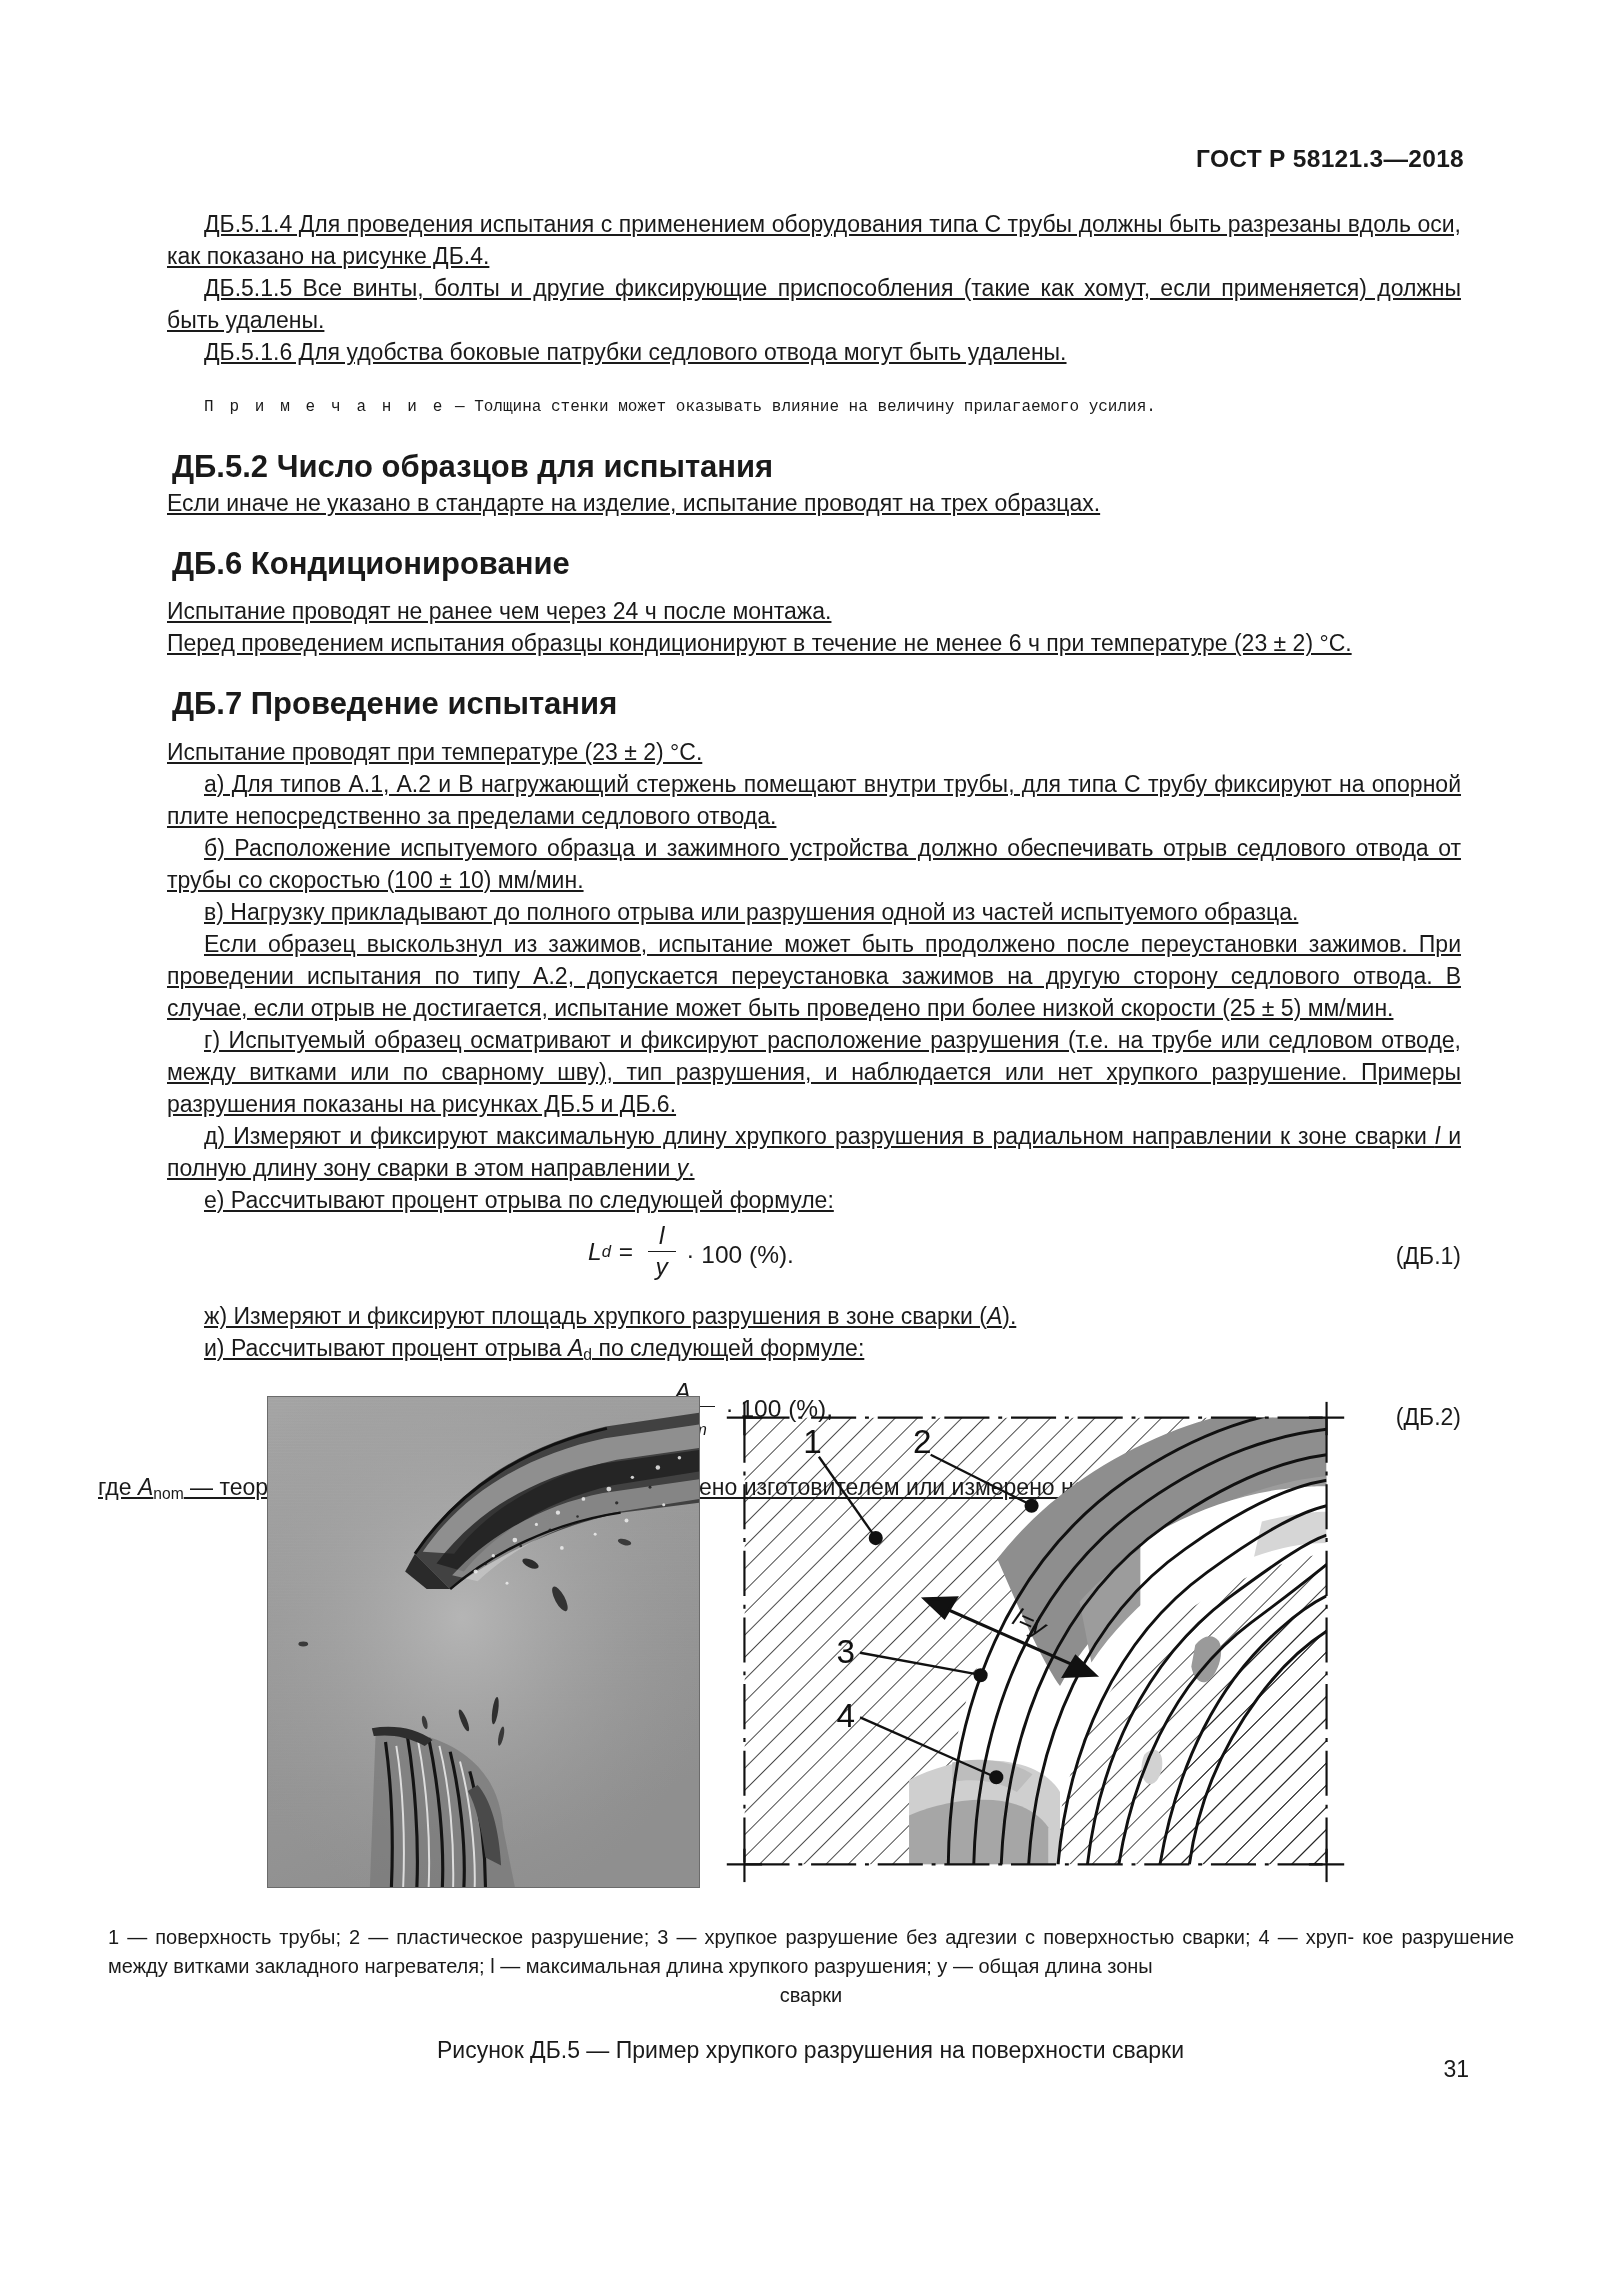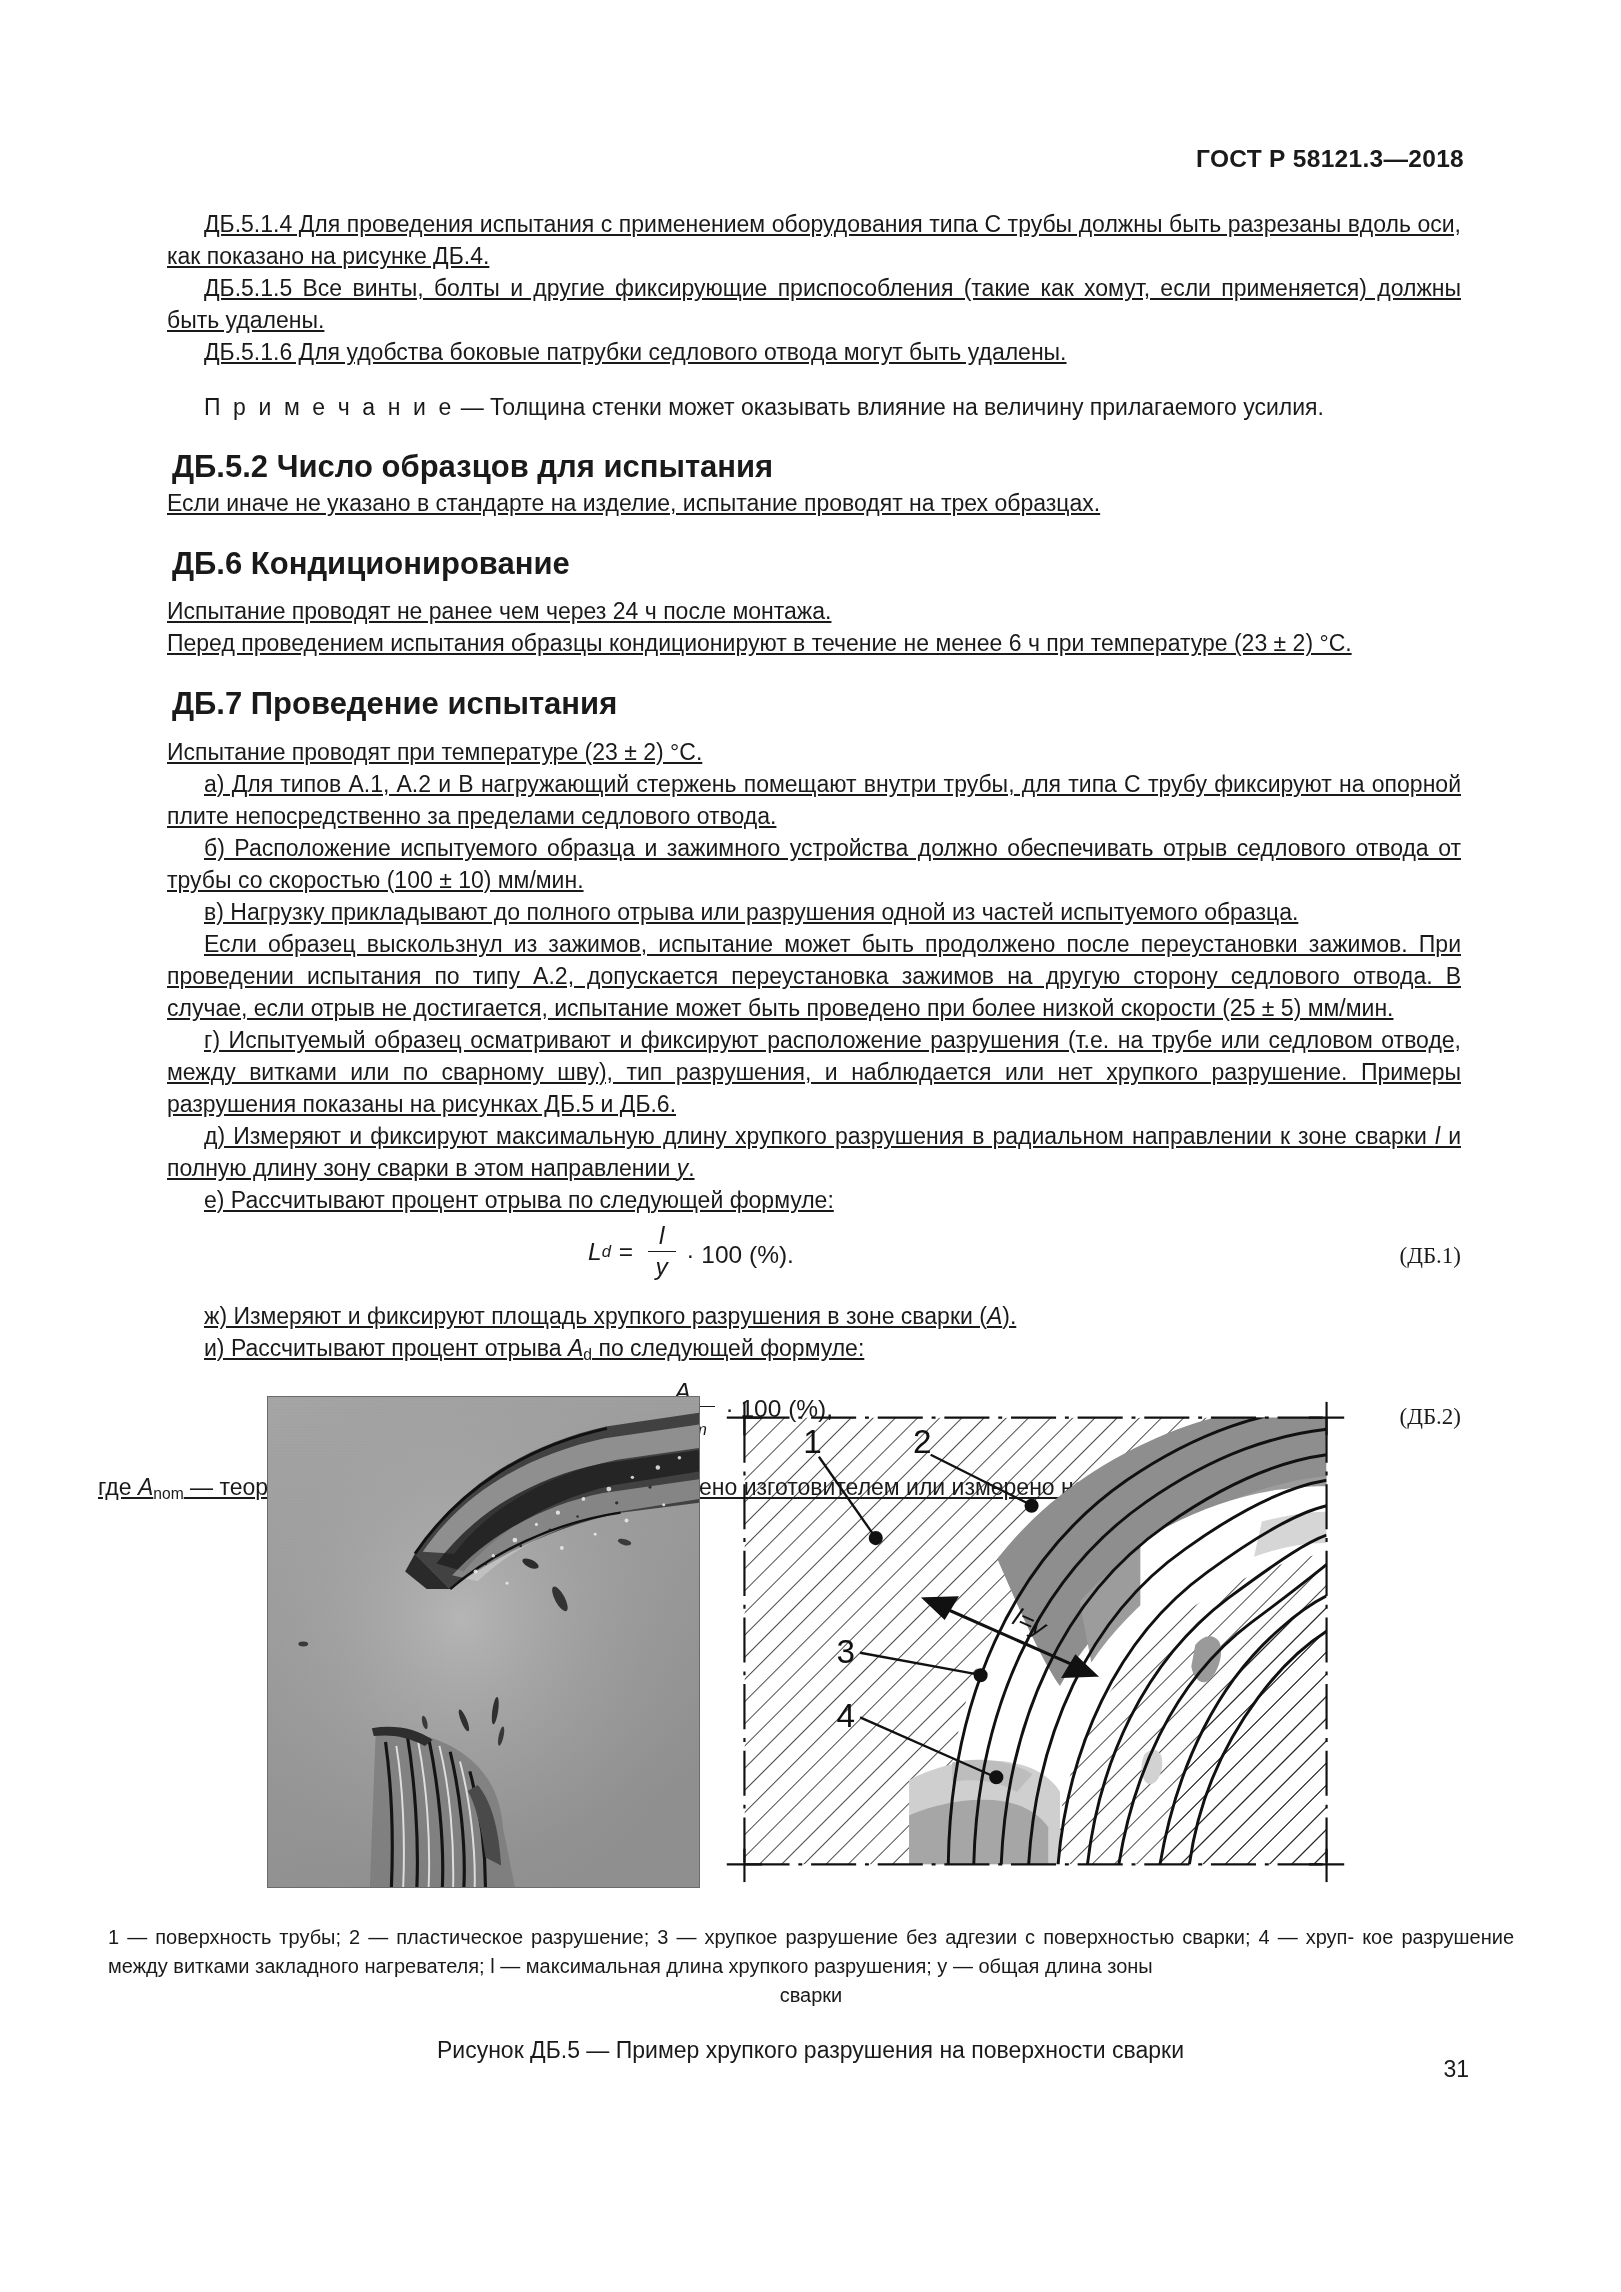--- a/index.html
+++ b/index.html
@@ -49,24 +49,25 @@
   }
   .para.noindent { text-indent: 0; }
   .section-head {
     font-size: 31px;
     line-height: 31px;
     font-weight: bold;
     margin: 5px;
     text-indent: 0;
   }
   .note {
-    font-size: 23px;
+    font-size: 16px;
     line-height: 31px;
     text-indent: 37px;
     margin: 0;
+    font-family: Liberation Mono, monospace;
   }
   .note .spaced {
     letter-spacing: 3.1px;
   }
   .gap-s { height: 11.8px; }
   .gap-m { height: 23.5px; }
 
   i, .ital { font-style: italic; }
   sub { font-size: 0.68em; vertical-align: -0.28em; }
 
@@ -101,21 +102,20 @@
     padding: 2px 7.8px 0 7.8px;
     border-top: 1.6px solid #1a1a1a;
     line-height: 1.05;
   }
   .eqnum {
     position: absolute;
     right: 0;
     top: 27.4px;
     font-size: 23px;
     font-style: normal;
-    font-family: Liberation Serif, serif;
   }
 
   
   .figure-block {
     position: absolute;
     left: 0;
     top: 1396px;
     width: 1621px;
   }
   .figure-row {

